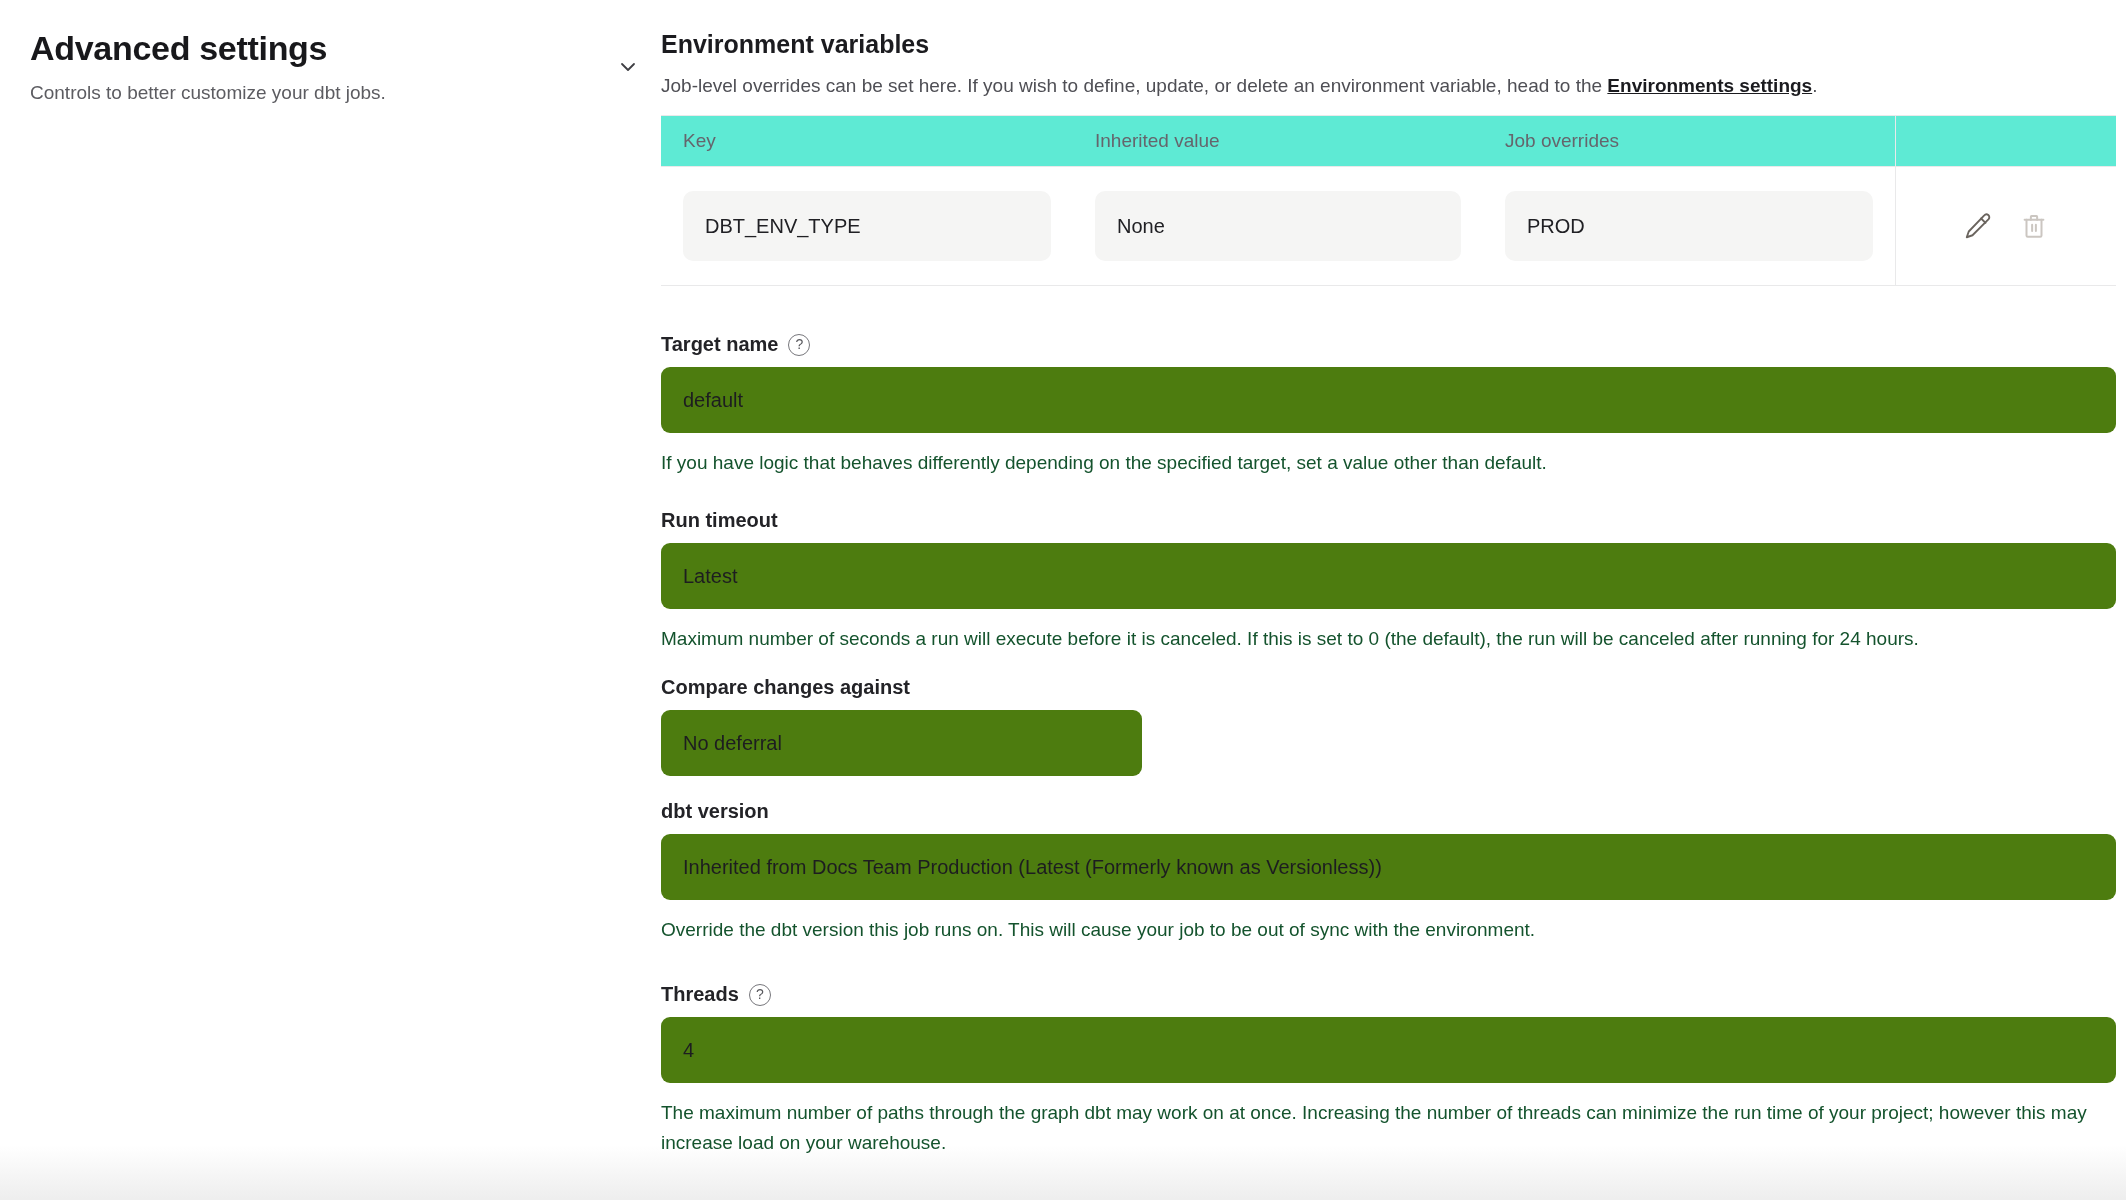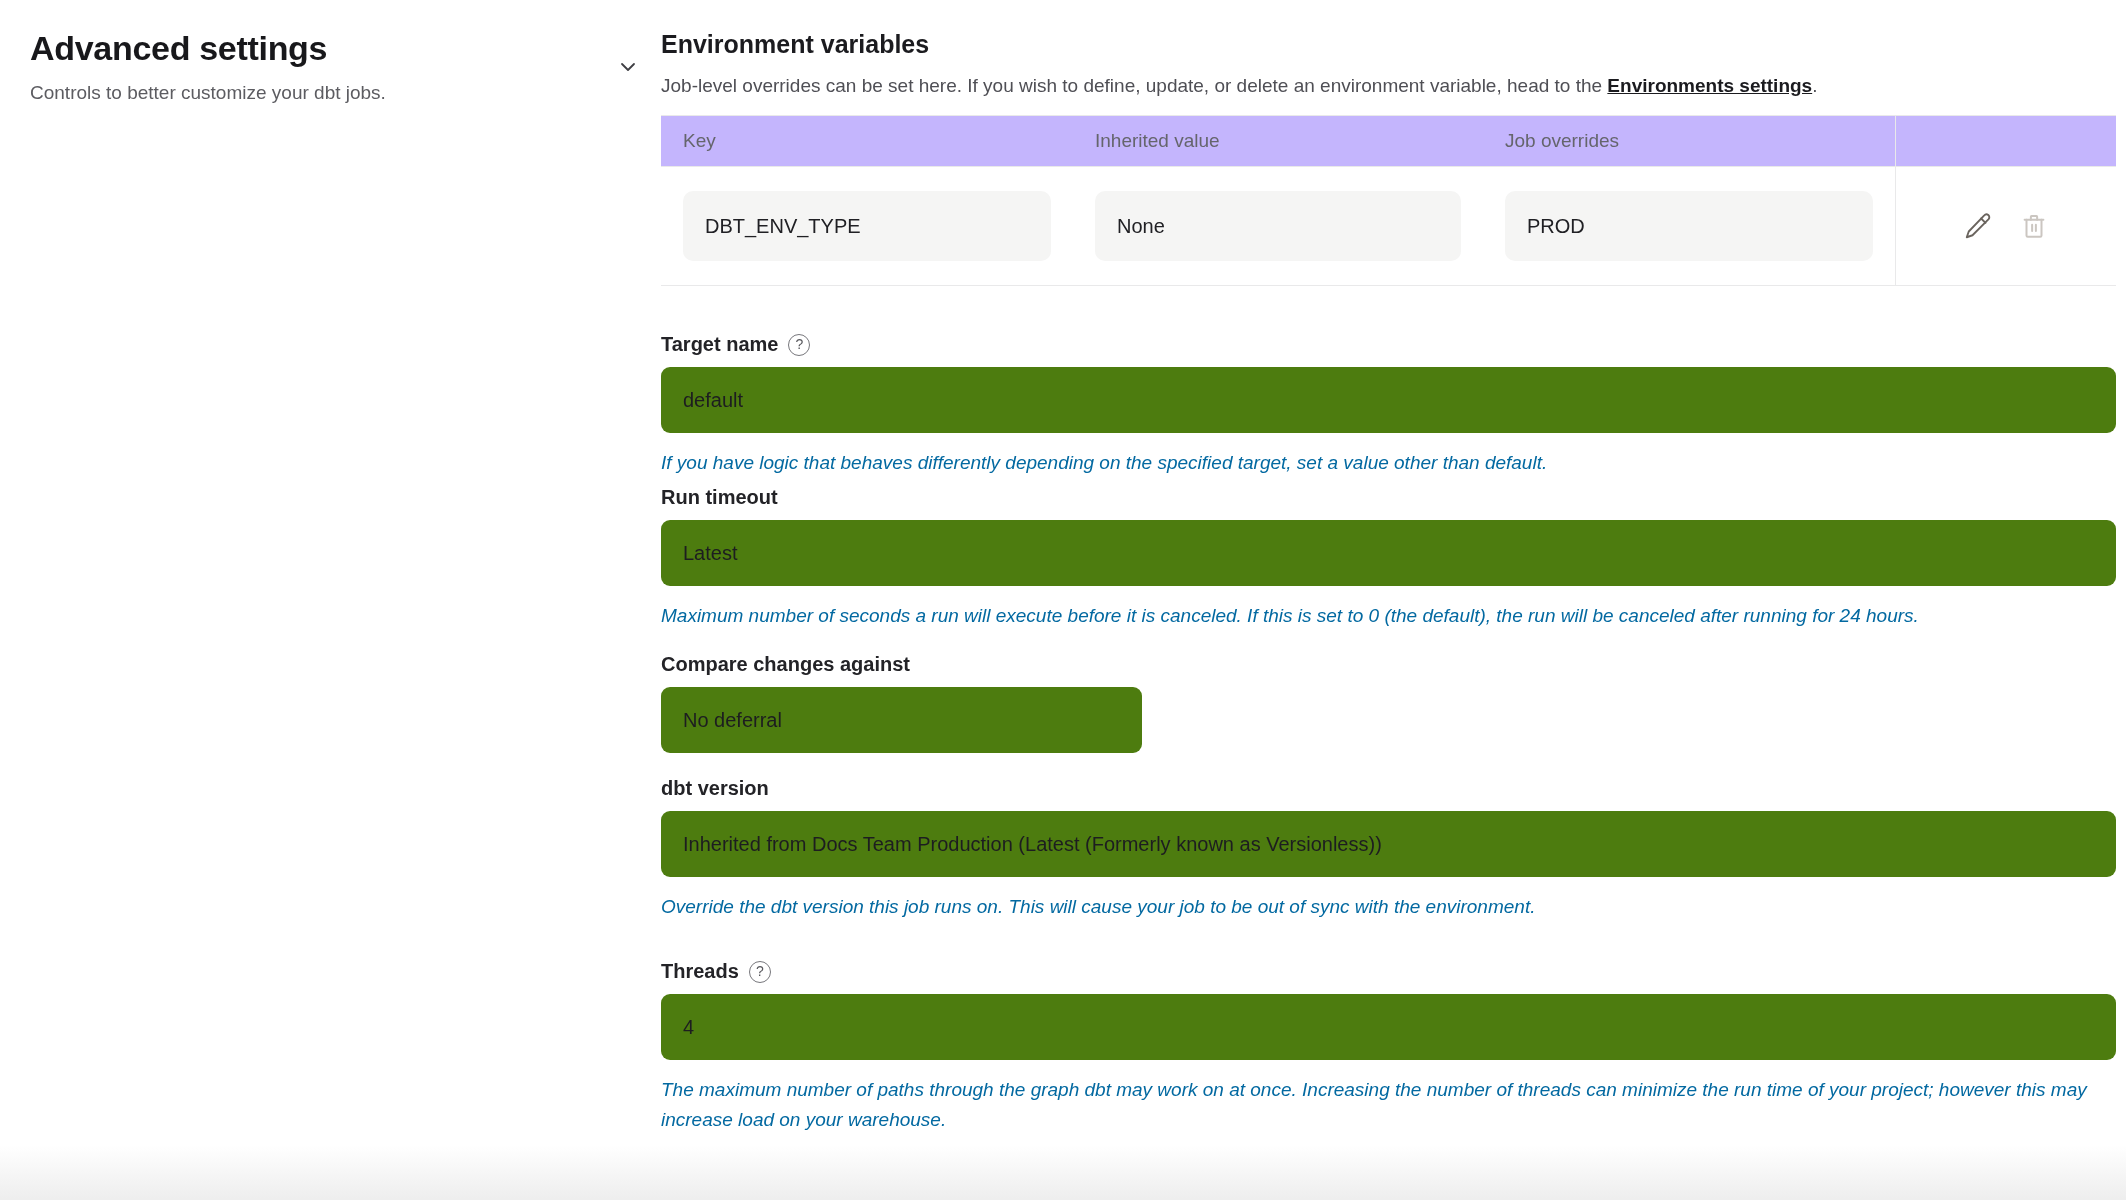--- a/index.html
+++ b/index.html
@@ -81,21 +81,21 @@
   .env-table {
     margin-top: 17px;
     border-top: 1px solid #e9e9ea;
     border-bottom: 1px solid #e9e9ea;
   }
   .t-head, .t-row {
     display: grid;
     grid-template-columns: 412px 410px 412px 1fr;
   }
   .t-head {
-    background: #c4b5fd;
+    background: #5eead4;
     border-bottom: 1px solid #e9e9ea;
     height: 50px;
     align-items: center;
   }
   .th {
     font-size: 19px;
     font-weight: 400;
     color: #65656c;
     padding: 0 22px;
     white-space: nowrap;
@@ -129,21 +129,21 @@
     padding: 0;
     cursor: pointer;
     display: flex;
     align-items: center;
     justify-content: center;
   }
 
   
   .field { margin-top: 24px; }
   .field--target { margin-top: 45px; }
-  .field--run { margin-top: 6px; }
+  .field--run { margin-top: 29px; }
   .field--compare { margin-top: 20px; }
   .field--dbt { margin-top: 22px; }
   .field--threads { margin-top: 36px; }
   .field-label {
     display: flex;
     align-items: center;
     gap: 10px;
     font-size: 20px;
     line-height: 27px;
     font-weight: 700;
@@ -177,23 +177,22 @@
     color: #1d1d20;
     white-space: nowrap;
     overflow: hidden;
     cursor: pointer;
   }
   .text-input--narrow { width: 481px; }
   .helper {
     margin-top: 15px;
     font-size: 19px;
     line-height: 30px;
-    color: #0369a1;
+    color: #14532d;
     max-width: 1440px;
-    font-style: italic;
   }
 
   .bottom-fade {
     position: absolute;
     left: 0; right: 0; bottom: 0;
     height: 55px;
     background: linear-gradient(to bottom, rgba(120,120,120,0) 0%, rgba(120,120,120,0.13) 100%);
     pointer-events: none;
   }
 </style>

